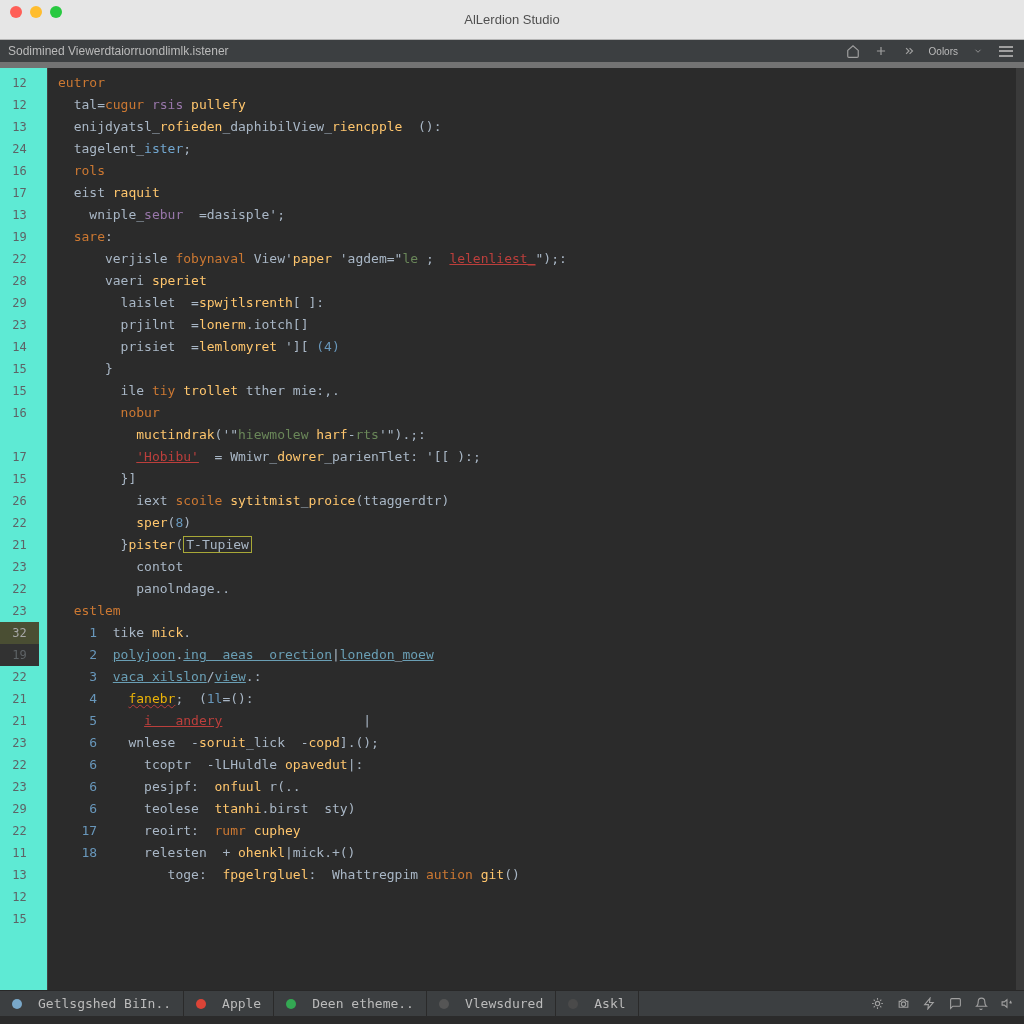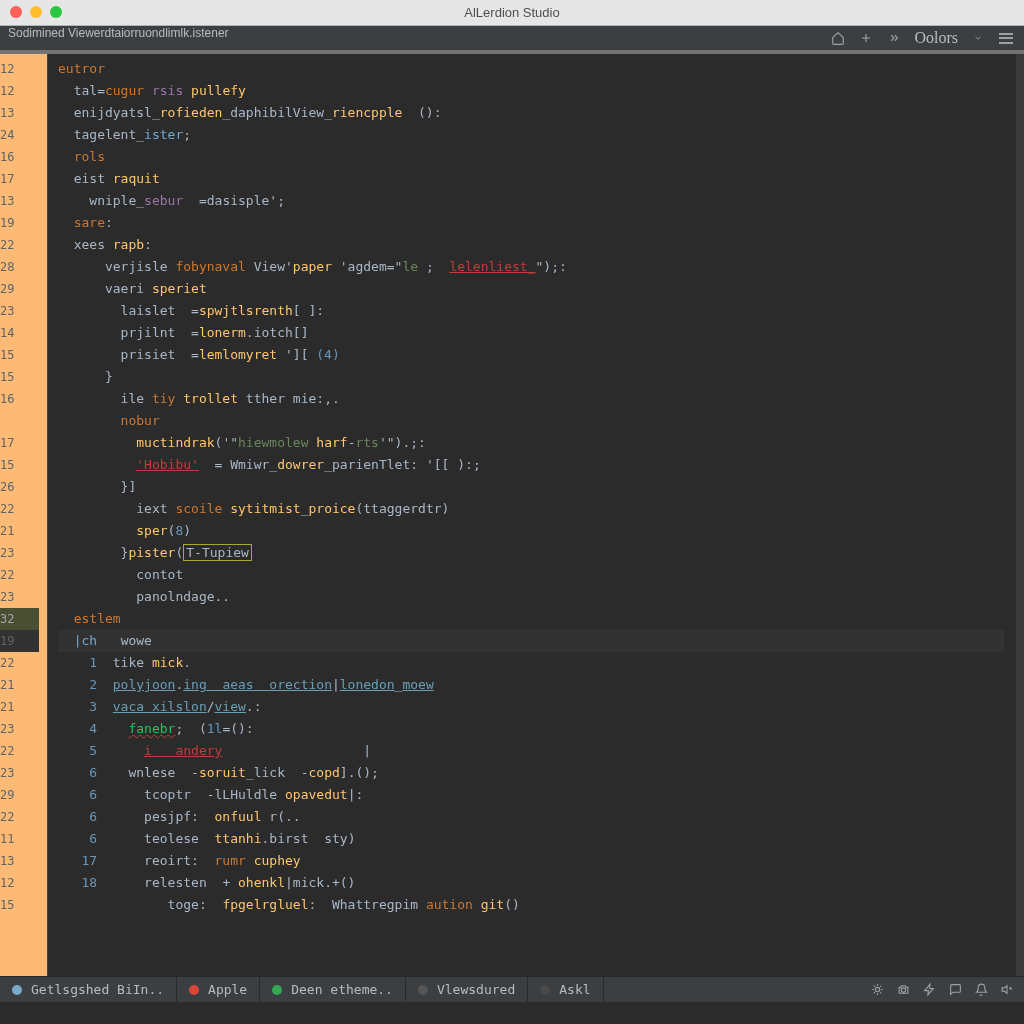--- a/index.html
+++ b/index.html
@@ -4,46 +4,46 @@
 <style>
 :root{
   --bg:#2b2b2b;--gutter-bg:#313335;--editor-bg:#2b2b2b;--titlebar:#dcdcdc;
   --titlebar-bg:#e8e8e8;--toolbar-bg:#3c3f41;--text:#a9b7c6;--gutter-text:#606366;
   --keyword:#cc7832;--var:#9876aa;--string:#6a8759;--fn:#ffc66d;--const:#6897bb;
   --comment:#808080;--err:#bc3f3c;--sel:#214283;--caret-line:#323232;
   --highlight-box:#a8a837;--tab-bg:#3c3f41;--tab-active:#515658;--status:#3c3f41;
 }
 *{box-sizing:border-box;font-family:"Menlo","Consolas","DejaVu Sans Mono",monospace;font-size:13px}
 html,body{margin:0;padding:0;width:1024px;height:1024px;overflow:hidden;background:#2b2b2b}
-.titlebar{height:26px;background:#e6e6e6;color:#4a4a4a;display:flex;align-items:center;justify-content:center;position:relative;border-bottom:1px solid #b5b5b5}
+.titlebar{height:40px;background:#e6e6e6;color:#4a4a4a;display:flex;align-items:center;justify-content:center;position:relative;border-bottom:1px solid #b5b5b5}
 .traffic{position:absolute;left:10px;top:6px;display:flex;gap:8px}
 .traffic span{width:12px;height:12px;border-radius:50%;display:inline-block}
 .tr-close{background:#ff5f57}.tr-min{background:#ffbd2e}.tr-max{background:#28c940}
 .titlebar-title{font-family:-apple-system,Helvetica,Arial,sans-serif;font-size:13px;color:#505050}
-.toolbar{height:28px;background:#3c3f41;display:flex;color:#bbbbbb;border-bottom:4px solid #737373}
+.toolbar{height:28px;background:#3c3f41;display:flex;align-items:center;color:#bbbbbb;border-bottom:6px solid #737373}
 .toolbar-left{flex:1;padding-left:8px;font-family:-apple-system,Arial,sans-serif;font-size:12px}
 .toolbar-right{display:flex;align-items:center;gap:12px;padding-right:10px}
 .tool-icon{width:16px;height:16px;display:inline-flex;align-items:center;justify-content:center;color:#a0a0a0;cursor:pointer}
-.toolbar-label{font-family:Liberation Serif, serif;font-size:16px;color:#bbbbbb}
+.toolbar-label{font-family:Liberation Sans, sans-serif;font-size:10px;color:#bbbbbb}
 .editor{display:flex;height:922px;background:var(--editor-bg)}
-.gutter{width:48px;background:#fdba74;text-align:left;padding:4px 8px 4px 0;color:#5e6366;user-select:none;border-right:1px solid #414141}
+.gutter{width:48px;background:#5eead4;text-align:center;padding:4px 8px 4px 0;color:#5e6366;user-select:none;border-right:1px solid #414141}
 .gutter div{height:22px;line-height:22px;font-size:12px}
 .gutter .hl{background:#4a4e33;color:#a6a6a6}
 .code{flex:1;padding:4px 12px 4px 10px;color:var(--text);line-height:22px;position:relative}
 .code .row{height:22px;white-space:pre}
 .code .row.caret{background:#323232}
 .kw{color:#cc7832}.vr{color:#9876aa}.fn{color:#ffc66d}.st{color:#6a8759}
 .nm{color:#6897bb}.op{color:#a9b7c6}.id{color:#a9b7c6}
 .hl-id{color:#72a7d0}
-.err{color:#22c55e;text-decoration:underline wavy #bc3f3c;text-decoration-thickness:1.2px}
+.err{color:#eab308;text-decoration:underline wavy #bc3f3c;text-decoration-thickness:1.2px}
 .err-red{color:#bc3f3c;text-decoration:underline;text-decoration-color:#bc3f3c}
 .link{color:#6a9fb5;text-decoration:underline}
 .box{border:1px solid #a8a837;padding:0 2px}
 .status{height:26px;background:#3c3f41;display:flex;align-items:center;color:#bbbbbb;border-top:1px solid #282828;font-family:-apple-system,Arial,sans-serif;font-size:11px}
-.status .tab{padding:0 12px;height:100%;display:flex;align-items:center;gap:9px;border-right:1px solid #2a2a2a;cursor:pointer}
+.status .tab{padding:0 12px;height:100%;display:flex;align-items:center;gap:16px;border-right:1px solid #2a2a2a;cursor:pointer}
 .status-right{margin-left:auto;display:flex;gap:12px;padding-right:10px}
 .status-icon{width:14px;height:14px;display:inline-flex;align-items:center;justify-content:center;color:#a0a0a0}
 .dot{width:10px;height:10px;border-radius:50%;display:inline-block}
 svg{display:block}
 .minimap{width:8px;background:#3a3a3a}
 .hamburger{display:inline-flex;flex-direction:column;gap:2.5px}
 .hamburger span{width:14px;height:2px;background:#a0a0a0}
 </style>
 </head>
 <body>
@@ -133,39 +133,37 @@
     </div>
   <div class="code" id="code">
       <div class="row"><span class="kw">eutror</span></div>
       <div class="row"><span class="id">  tal</span><span class="op">=</span><span class="kw">cugur </span><span class="vr">rsis </span><span class="fn">pullefy</span></div>
       <div class="row"><span class="id">  enijdyatsl</span><span class="op">_</span><span class="fn">rofieden</span><span class="op">_</span><span class="id">daphibilView</span><span class="op">_</span><span class="fn">riencpple  </span><span class="op">():</span></div>
       <div class="row"><span class="id">  tagelent</span><span class="op">_</span><span class="hl-id">ister</span><span class="op">;</span></div>
       <div class="row"><span class="kw">  rols</span></div>
       <div class="row"><span class="id">  eist </span><span class="fn">raquit</span></div>
       <div class="row"><span class="id">    wniple</span><span class="op">_</span><span class="vr">sebur  </span><span class="op">=</span><span class="id">dasisple</span><span class="op">';</span></div>
       <div class="row"><span class="kw">  sare</span><span class="op">:</span></div>
-      <div class="row"><span class="id">  xees </span><span class="fn">rapb</span><span class="op">:</span></div>
       <div class="row"><span class="id">      verjisle </span><span class="kw">fobynaval </span><span class="id">View</span><span class="op">'</span><span class="fn">paper </span><span class="id">'agdem</span><span class="op">="</span><span class="st">le </span><span class="op">;  </span><span class="err-red">lelenliest_</span><span class="op">");:</span></div>
       <div class="row"><span class="id">      vaeri </span><span class="fn">speriet</span></div>
       <div class="row"><span class="id">        laislet  </span><span class="op">=</span><span class="fn">spwjtlsrenth</span><span class="op">[ ]:</span></div>
       <div class="row"><span class="id">        prjilnt  </span><span class="op">=</span><span class="fn">lonerm</span><span class="op">.</span><span class="id">iotch</span><span class="op">[]</span></div>
       <div class="row"><span class="id">        prisiet  </span><span class="op">=</span><span class="fn">lemlomyret </span><span class="op">'][ </span><span class="nm">(4)</span></div>
       <div class="row"><span class="op">      }</span></div>
       <div class="row"><span class="id">        ile </span><span class="kw">tiy </span><span class="fn">trollet </span><span class="id">tther mie</span><span class="op">:,.</span></div>
       <div class="row"><span class="kw">        nobur</span></div>
       <div class="row"><span class="id">          </span><span class="fn">muctindrak</span><span class="op">('"</span><span class="st">hiewmolew </span><span class="fn">harf</span><span class="op">-</span><span class="st">rts</span><span class="op">'").;:</span></div>
       <div class="row"><span class="id">          </span><span class="err-red">'Hobibu'</span><span class="op">  = </span><span class="id">Wmiwr</span><span class="op">_</span><span class="fn">dowrer</span><span class="op">_</span><span class="id">parienTlet</span><span class="op">: '[[ ):;</span></div>
       <div class="row"><span class="op">        }]</span></div>
       <div class="row"><span class="id">          iext </span><span class="kw">scoile </span><span class="fn">sytitmist</span><span class="op">_</span><span class="fn">proice</span><span class="op">(</span><span class="id">ttaggerdtr</span><span class="op">)</span></div>
       <div class="row"><span class="id">          </span><span class="fn">sper</span><span class="op">(</span><span class="nm">8</span><span class="op">)</span></div>
       <div class="row"><span class="op">        }</span><span class="fn">pister</span><span class="op">(</span><span class="box">T-Tupiew</span><span class="op"></span></div>
       <div class="row"><span class="id">          contot</span></div>
       <div class="row"><span class="id">          panolndage</span><span class="op">..</span></div>
       <div class="row"><span class="kw">  estlem</span></div>
-      <div class="row caret"><span class="hl-id">  |ch   </span><span class="id">wowe</span></div>
       <div class="row"><span class="nm">    1  </span><span class="id">tike </span><span class="fn">mick</span><span class="op">.</span></div>
       <div class="row"><span class="nm">    2  </span><span class="link">polyjoon</span><span class="op">.</span><span class="link">ing  aeas  orection</span><span class="op">|</span><span class="link">lonedon</span><span class="op">_</span><span class="link">moew</span></div>
       <div class="row"><span class="nm">    3  </span><span class="link">vaca xilslon</span><span class="op">/</span><span class="link">view</span><span class="op">.:</span></div>
       <div class="row"><span class="nm">    4    </span><span class="err">fanebr</span><span class="op">;  (</span><span class="nm">1l</span><span class="op">=():</span></div>
       <div class="row"><span class="nm">    5      </span><span class="err-red">i   andery</span><span class="id">                  |</span></div>
       <div class="row"><span class="nm">    6    </span><span class="id">wnlese  </span><span class="op">-</span><span class="fn">soruit</span><span class="op">_</span><span class="id">lick  </span><span class="op">-</span><span class="fn">copd</span><span class="op">].();</span></div>
       <div class="row"><span class="nm">    6      </span><span class="id">tcoptr  </span><span class="op">-</span><span class="id">lLHuldle </span><span class="fn">opavedut</span><span class="op">|:</span></div>
       <div class="row"><span class="nm">    6      </span><span class="id">pesjpf</span><span class="op">:  </span><span class="fn">onfuul </span><span class="id">r</span><span class="op">(..</span></div>
       <div class="row"><span class="nm">    6      </span><span class="id">teolese  </span><span class="fn">ttanhi</span><span class="op">.</span><span class="id">birst  sty</span><span class="op">)</span></div>
       <div class="row"><span class="nm">   17      </span><span class="id">reoirt</span><span class="op">:  </span><span class="kw">rumr </span><span class="fn">cuphey</span></div>

